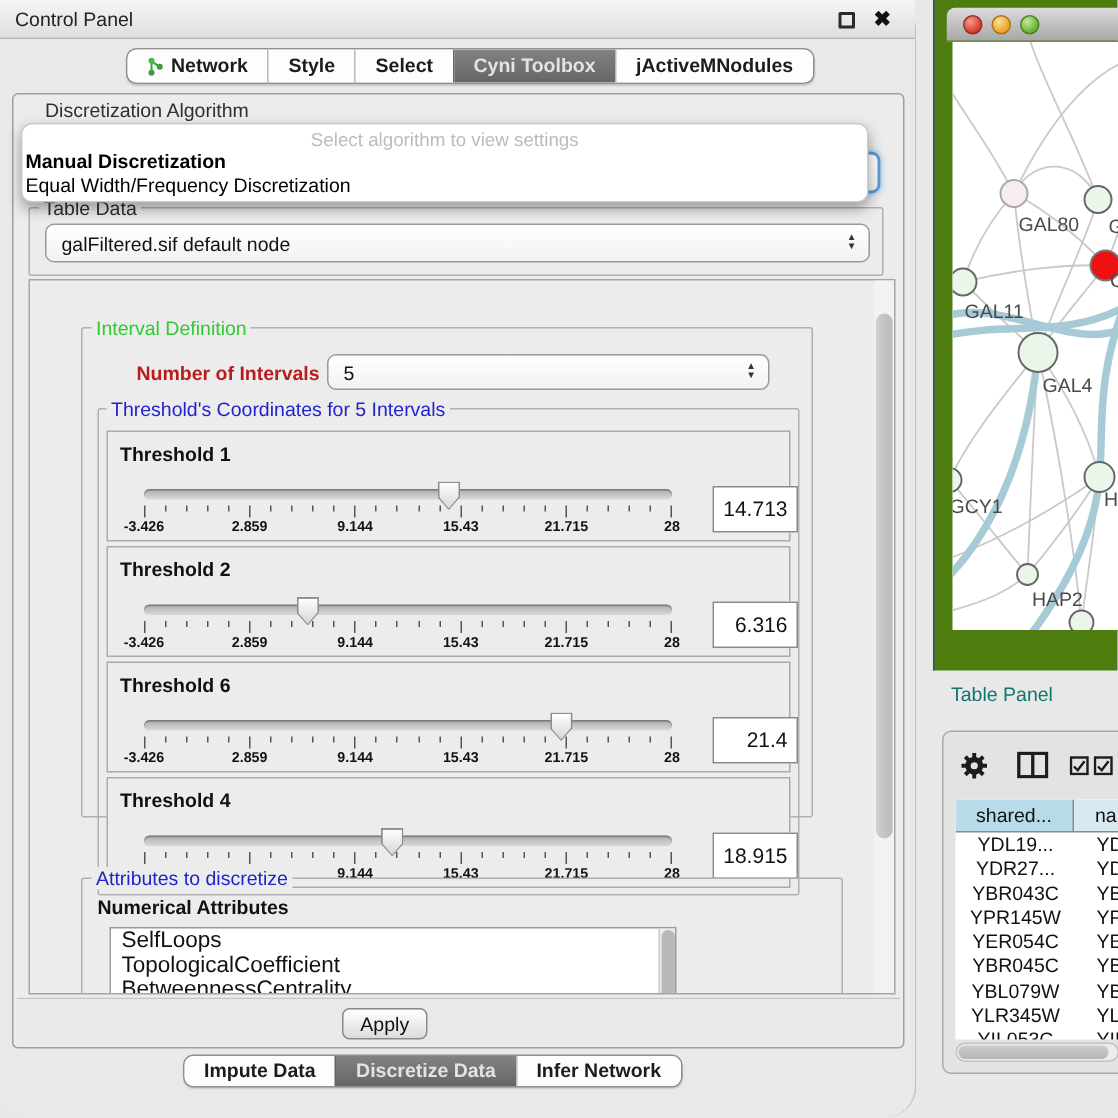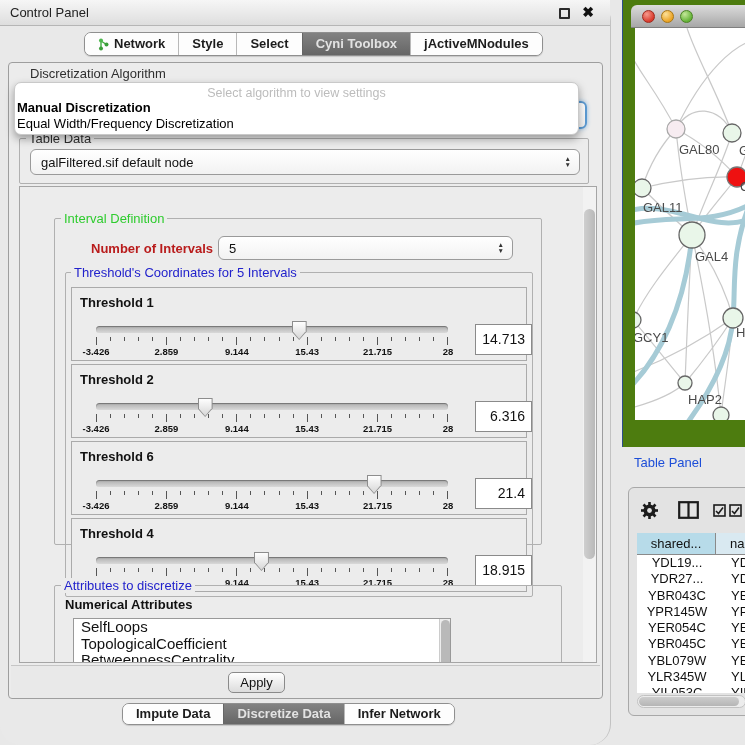--- a/index.html
+++ b/index.html
@@ -91,21 +91,21 @@
   .net-titlebar { position:absolute; left:8px; top:5px; width:115px; height:23px;
                   background:linear-gradient(#dcdcdc,#a7a7a7); border-bottom:1px solid #7f7f7f;
                   border-radius:6px 0 0 0; }
   .light { position:absolute; top:5px; width:13px; height:13px; border-radius:50%; }
   .light.red    { left:11px; background:radial-gradient(circle at 35% 30%,#f59a8d,#d93a2c 70%); border:1px solid #9c2a1f; }
   .light.yellow { left:30px; background:radial-gradient(circle at 35% 30%,#fbe09a,#eba323 70%); border:1px solid #a87613; }
   .light.green  { left:49px; background:radial-gradient(circle at 35% 30%,#c4e79a,#63b236 70%); border:1px solid #4a8224; }
   #net-canvas { position:absolute; left:12px; top:28px; width:111px; height:392px; background:#fff; overflow:hidden; }
 
   
-  #table-panel-title { position:absolute; left:634px; top:455px; font-size:13px; color:#1d4ed8; }
+  #table-panel-title { position:absolute; left:634px; top:455px; font-size:13px; color:#0f766e; }
   #table-panel { position:absolute; left:628px; top:487px; width:130px; height:229px;
                  background:#e3e3e3; border:1px solid #a8a8a8; border-radius:6px; }
   .tp-toolbar-icon { position:absolute; }
   .tp-table { position:absolute; left:8px; top:45px; width:200px; height:160px; background:#fff; overflow:hidden; }
   .tp-header { display:flex; height:22px; border-bottom:1px solid #8a8a8a; font-size:13px; color:#111; }
   .tp-header .h1 { width:79px; background:#b7dbe9; border-right:1px solid #8a8a8a; text-align:center; line-height:22px; }
   .tp-header .h2 { flex:1; background:#d9e9f1; padding-left:14px; line-height:22px; }
   .tp-row { display:flex; height:16.3px; font-size:13px; color:#111; }
   .tp-row .c1 { width:80px; text-align:center; line-height:16.3px; white-space:nowrap; }
   .tp-row .c2 { flex:1; padding-left:14px; line-height:16.3px; white-space:nowrap; }

